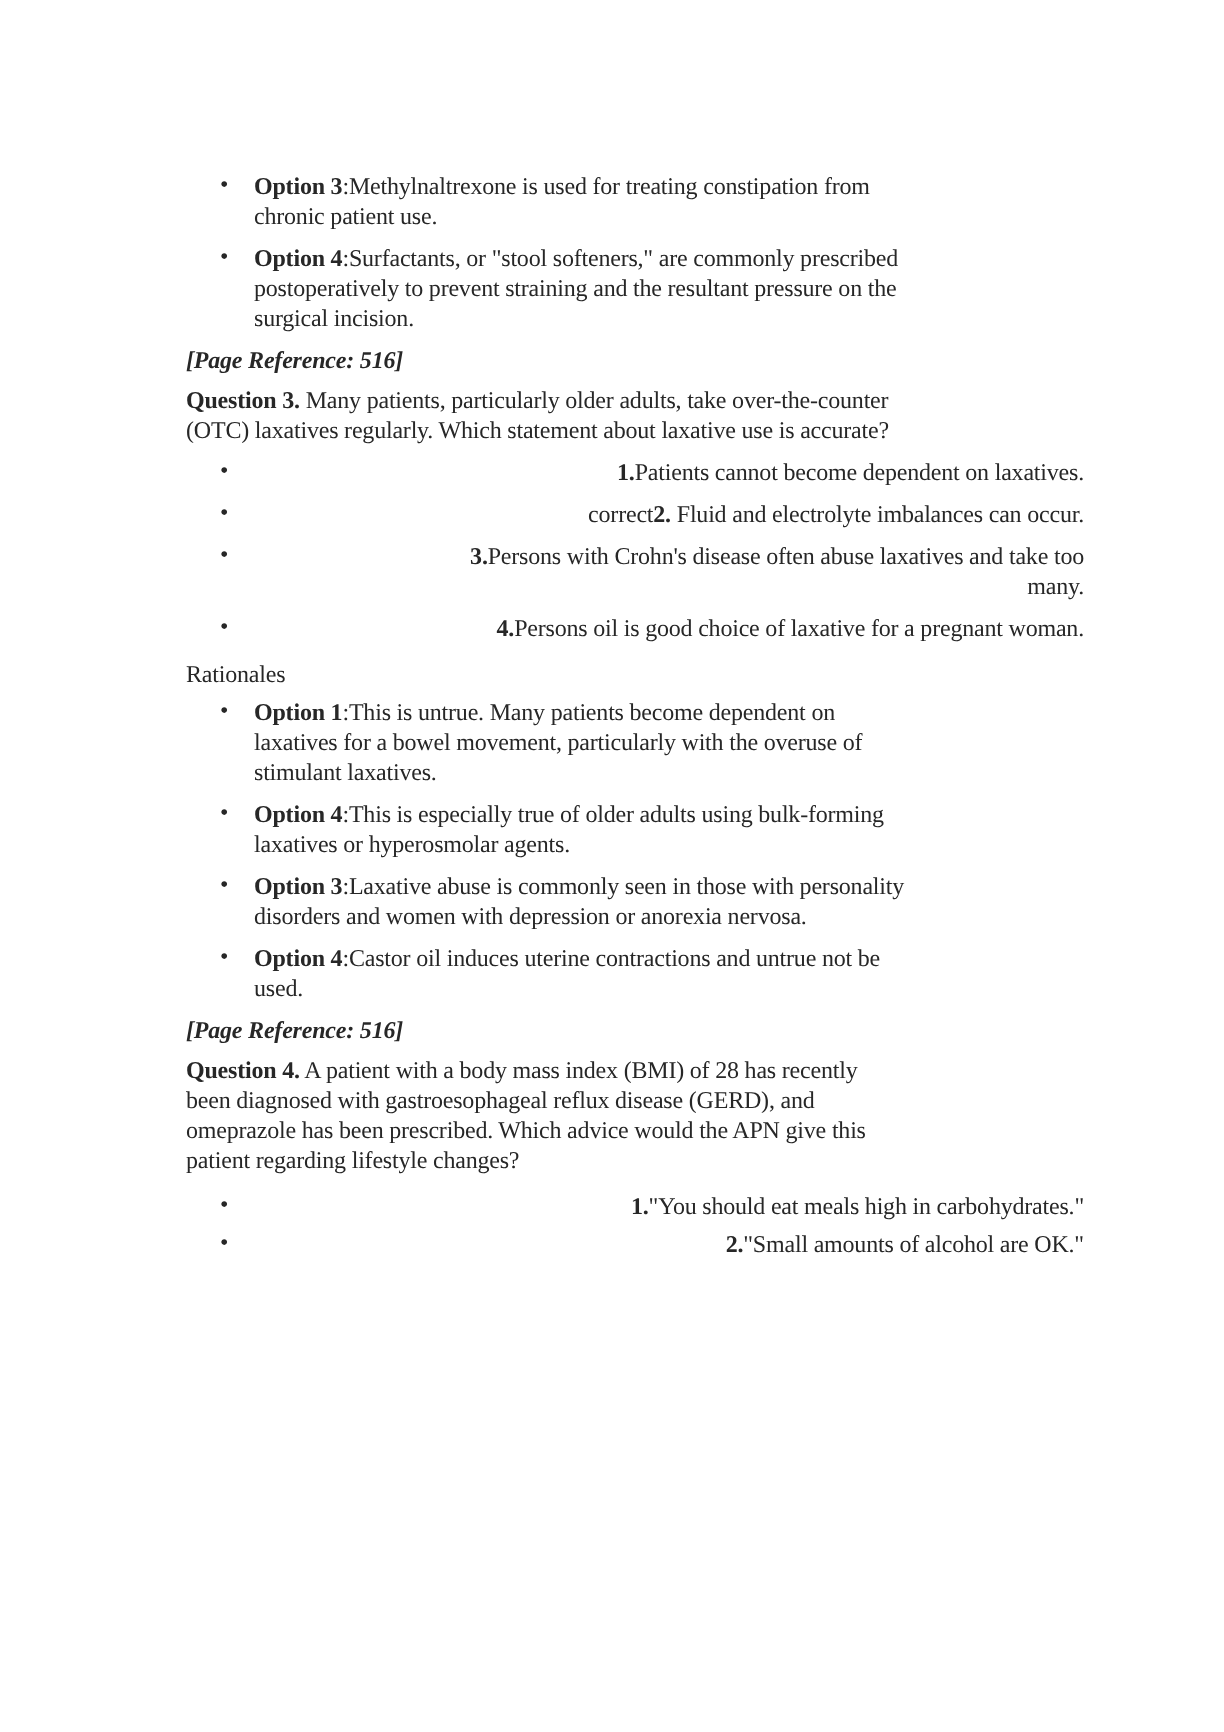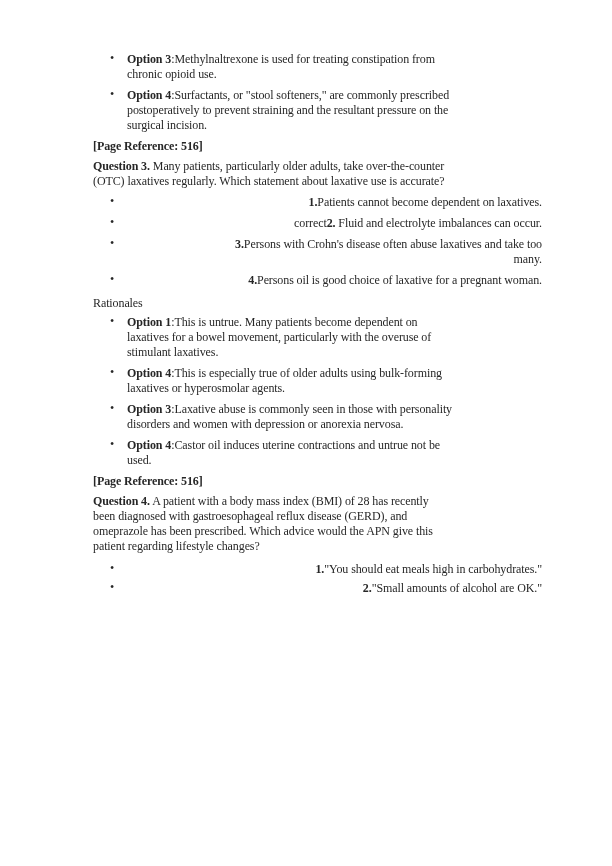--- a/index.html
+++ b/index.html
@@ -11,56 +11,56 @@
     font-family: "Liberation Serif", "DejaVu Serif", serif;
     font-size: 12px;
     line-height: 15px;
     letter-spacing: -0.1px;
     overflow: hidden;
   }
   .page {
     box-sizing: border-box;
     width: 612px;
     height: 866px;
-    padding: 52px 70px 0 93px;
+    padding: 86px 70px 0 93px;
     overflow: hidden;
   }
   .ln, .lines div { white-space: nowrap; }
   ul { list-style: none; margin: 0; padding: 0; }
   li {
     position: relative;
     padding-left: 34px;
     margin-bottom: 6px;
   }
   li::before {
     content: "\2022";
     position: absolute;
     left: 17px;
     top: -1px;
     font-size: 12px;
   }
   .b { font-weight: bold; }
-  .pageref { font-weight: bold; margin: 6px 0 5px 0; }
+  .pageref { font-weight: bold; margin: 6px 0 5px 0; font-style: italic; }
   p { margin: 0; }
   .choice-list { margin-top: 6px; text-align: right; }
   .choice-list li { margin-bottom: 6px; }
   .choice-list-2 { margin-top: 8px; }
   .choice-list-2 li { margin-bottom: 4px; }
   .rat-heading { font-weight: normal; margin: 8px 0 4px 0; }
 </style>
 </head>
 <body style="background: rgb(255, 255, 255); color: rgb(39, 39, 39);">
 
 <div class="page">
 
   <ul>
     <li>
       <div class="ln"><span class="b">Option 3</span><span>:Methylnaltrexone is used for treating constipation from</span></div>
       <div class="lines">
-          <div>chronic opioid use.</div>
+          <div>chronic patient use.</div>
         </div>
     </li>
     <li>
       <div class="ln"><span class="b">Option 4</span><span>:Surfactants, or "stool softeners," are commonly prescribed</span></div>
       <div class="lines">
           <div>postoperatively to prevent straining and the resultant pressure on the</div>
           <div>surgical incision.</div>
         </div>
     </li>
   </ul>

